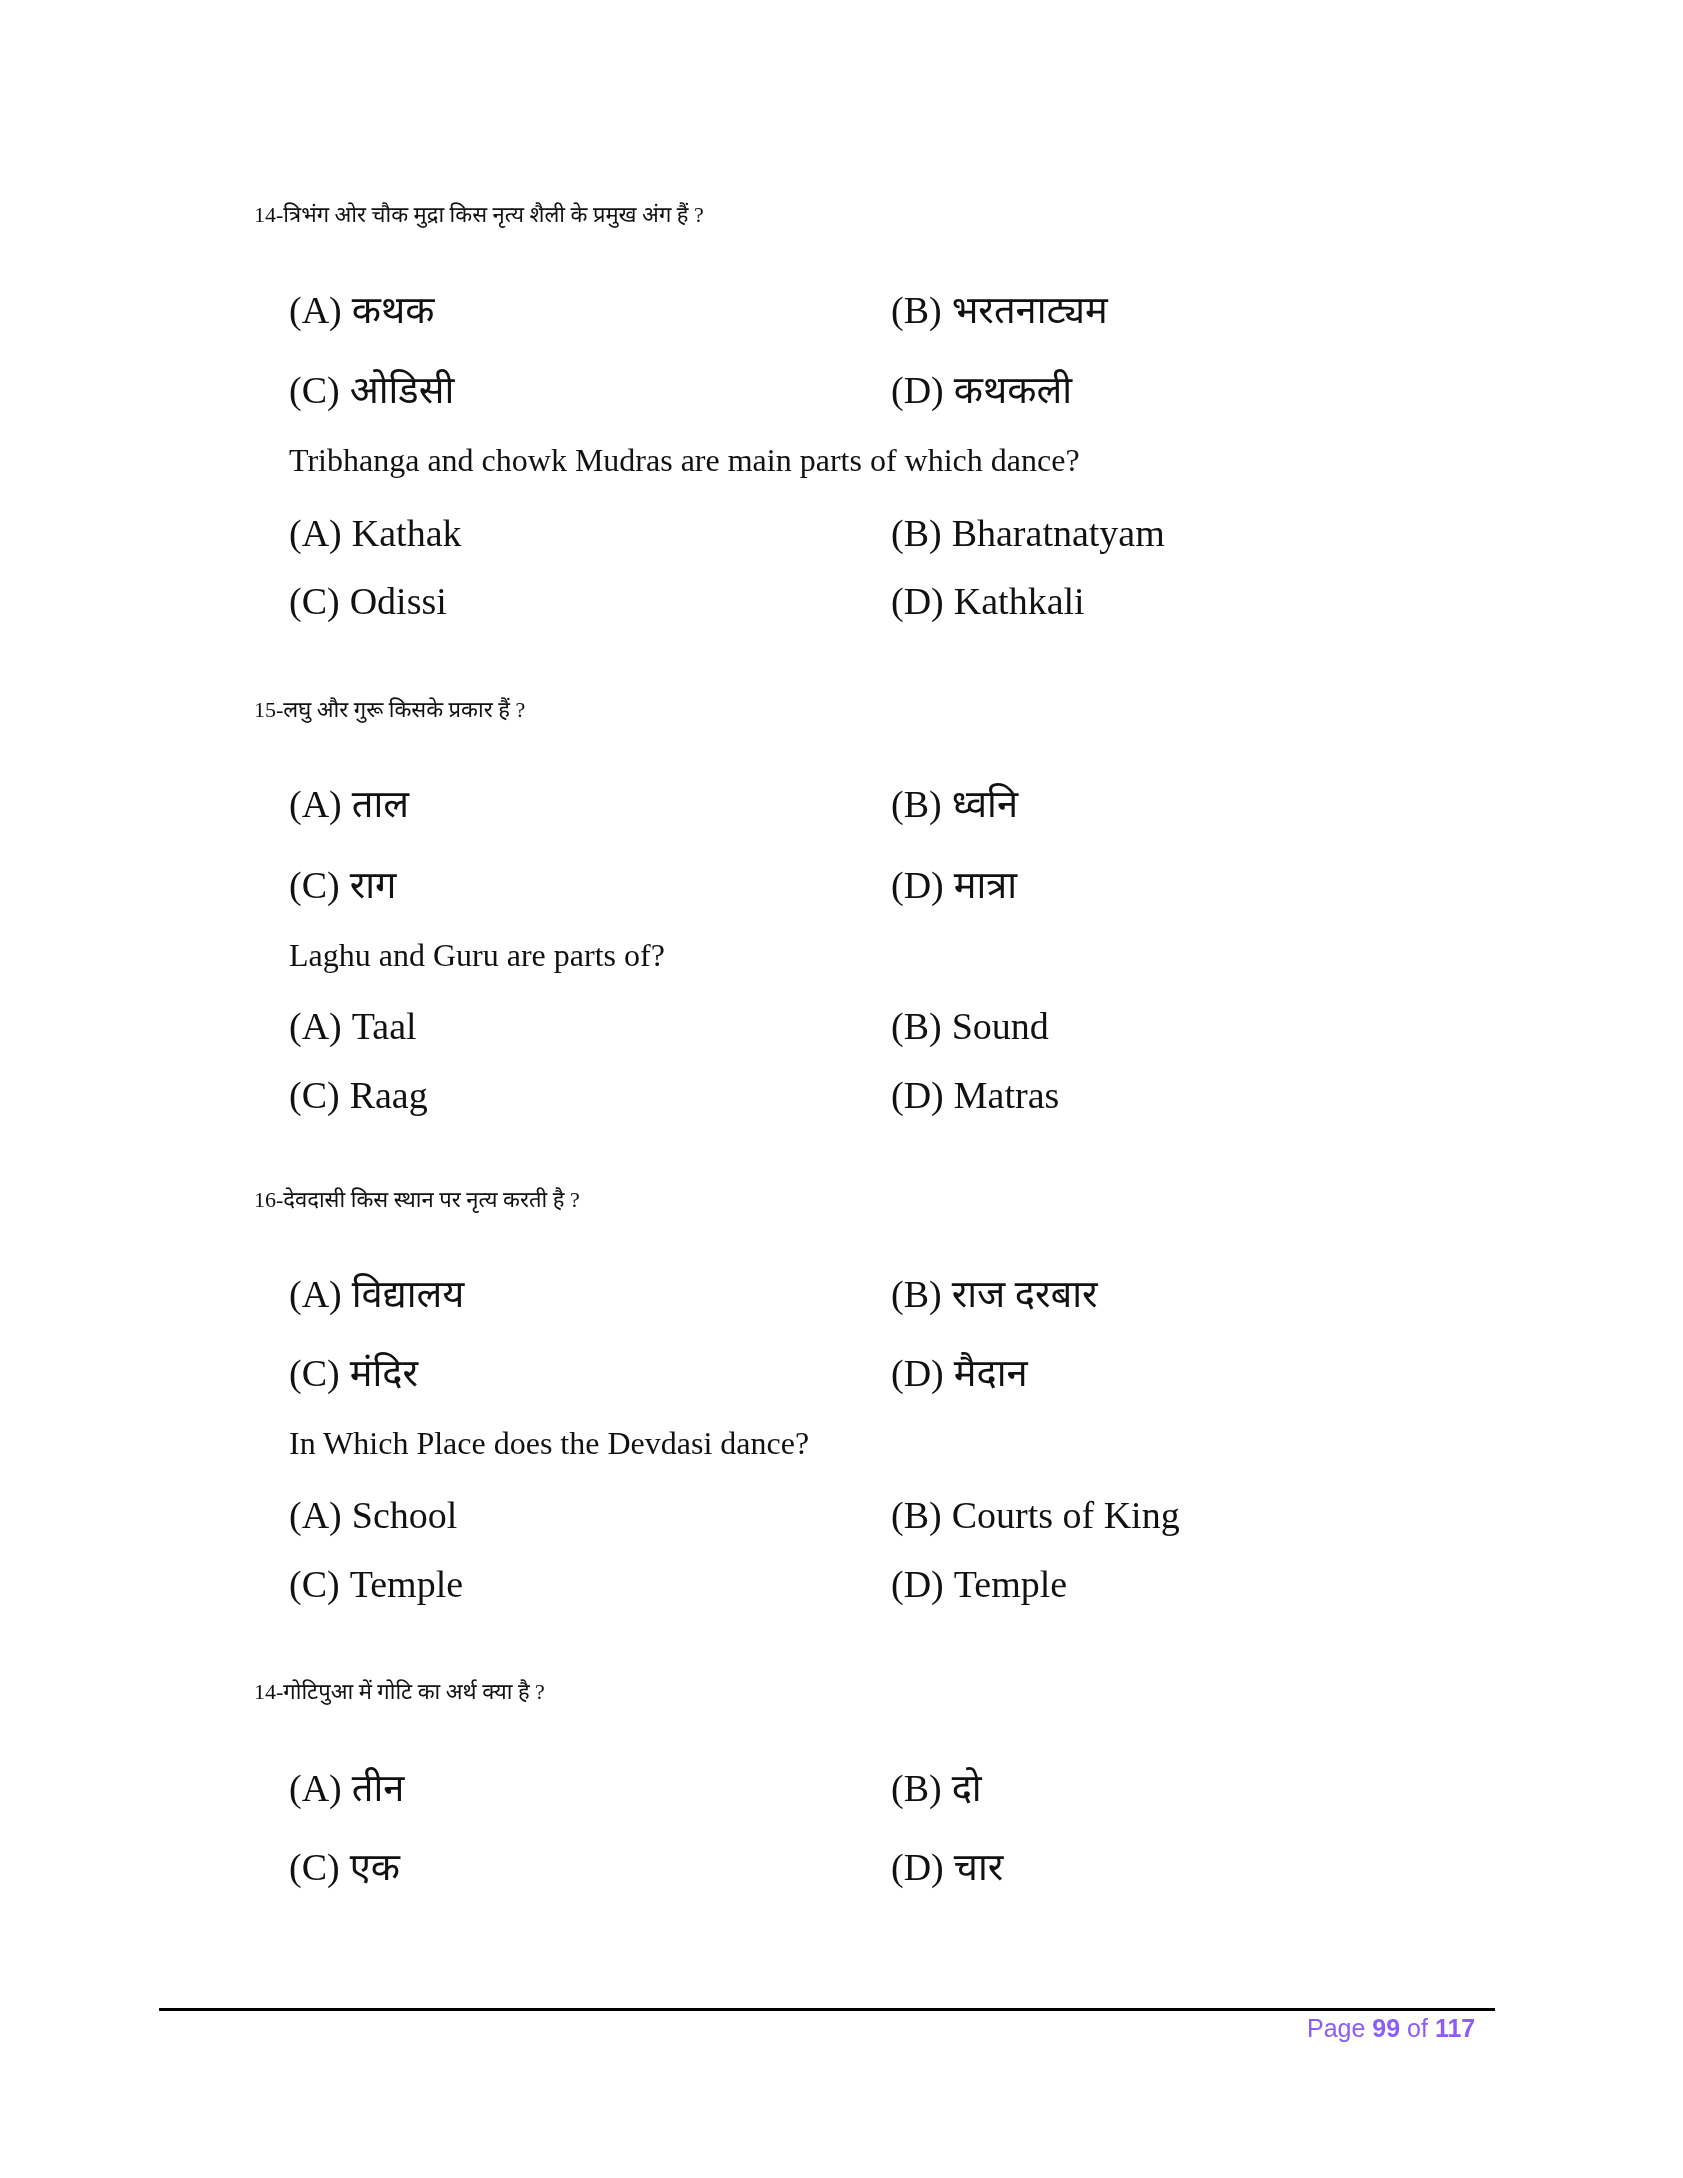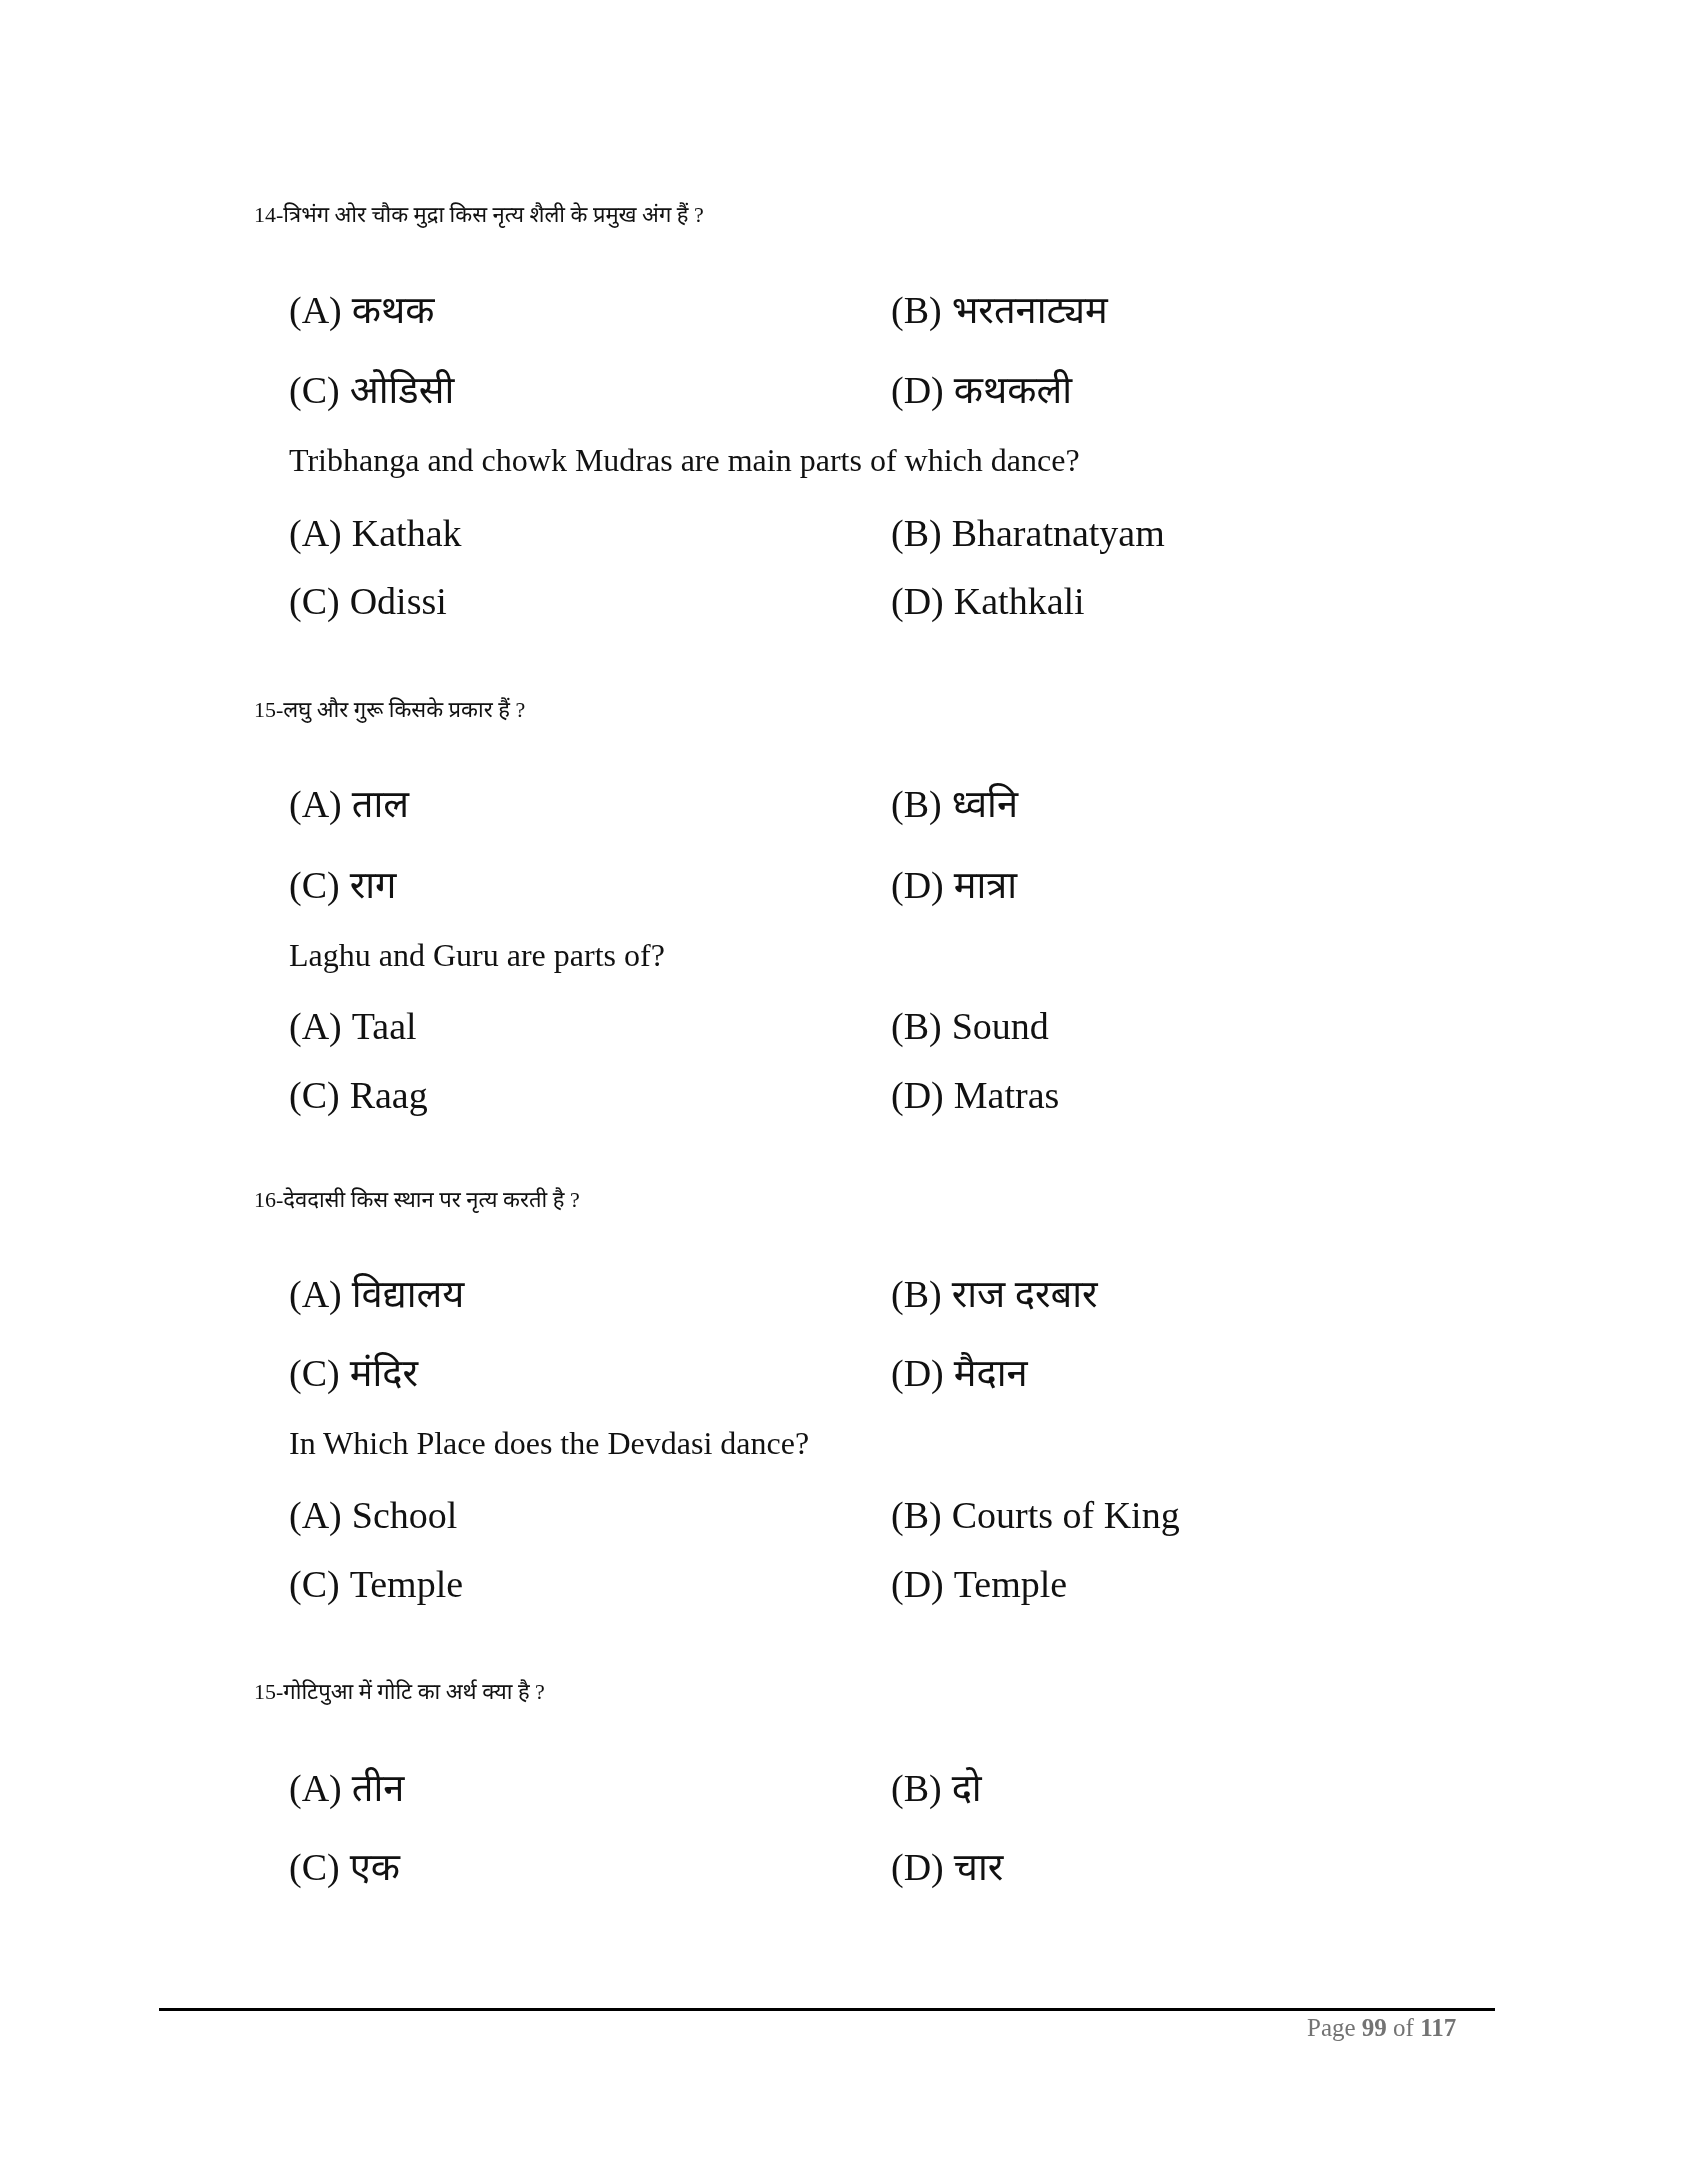--- a/index.html
+++ b/index.html
@@ -5,22 +5,22 @@
   html, body { margin: 0; padding: 0; background: #ffffff; }
   body { width: 1683px; height: 2178px; position: relative; overflow: hidden;
          font-family: "Liberation Serif", "DejaVu Serif", serif; color: #111; }
   .q-title { position: absolute; left: 254px; font-size: 22px; white-space: nowrap; }
   .en-q { position: absolute; left: 289px; font-size: 32px; white-space: nowrap; }
   .opt { position: absolute; font-size: 38px; white-space: nowrap; }
   .opt.col-a { left: 289px; }
   .opt.col-b { left: 891px; }
   .opt .lbl { margin-right: 10px; }
   .footer-line { position: absolute; left: 159px; top: 2008px; width: 1336px; height: 3px; background: #000; }
-  .page-num { position: absolute; left: 1307px; top: 2014px; font-family: Liberation Serif, serif;
-              font-size: 25px; color: #737373; white-space: nowrap; }
+  .page-num { position: absolute; left: 1307px; top: 2014px; font-family: Liberation Sans, sans-serif;
+              font-size: 25px; color: #8b5cf6; white-space: nowrap; }
   .page-num b { font-weight: bold; }
 </style>
 </head>
 <body>
 
 <div class="q-title" style="top:198px">14-त्रिभंग ओर चौक मुद्रा किस नृत्य शैली के प्रमुख अंग हैं ?</div>
 <div class="opt col-a" style="top:282px"><span class="lbl">(A)</span><span>कथक</span></div>
 <div class="opt col-b" style="top:282px"><span class="lbl">(B)</span><span>भरतनाट्यम</span></div>
 <div class="opt col-a" style="top:362px"><span class="lbl">(C)</span><span>ओडिसी</span></div>
 <div class="opt col-b" style="top:362px"><span class="lbl">(D)</span><span>कथकली</span></div>
@@ -45,21 +45,21 @@
 <div class="opt col-a" style="top:1266px"><span class="lbl">(A)</span><span>विद्यालय</span></div>
 <div class="opt col-b" style="top:1266px"><span class="lbl">(B)</span><span>राज दरबार</span></div>
 <div class="opt col-a" style="top:1345px"><span class="lbl">(C)</span><span>मंदिर</span></div>
 <div class="opt col-b" style="top:1345px"><span class="lbl">(D)</span><span>मैदान</span></div>
 <div class="en-q" style="top:1425px">In Which Place does the Devdasi dance?</div>
 <div class="opt col-a" style="top:1493px"><span class="lbl">(A)</span><span>School</span></div>
 <div class="opt col-b" style="top:1493px"><span class="lbl">(B)</span><span>Courts of King</span></div>
 <div class="opt col-a" style="top:1562px"><span class="lbl">(C)</span><span>Temple</span></div>
 <div class="opt col-b" style="top:1562px"><span class="lbl">(D)</span><span>Temple</span></div>
 
-<div class="q-title" style="top:1675px">15-गोटिपुआ में गोटि का अर्थ क्या है ?</div>
+<div class="q-title" style="top:1675px">14-गोटिपुआ में गोटि का अर्थ क्या है ?</div>
 <div class="opt col-a" style="top:1760px"><span class="lbl">(A)</span><span>तीन</span></div>
 <div class="opt col-b" style="top:1760px"><span class="lbl">(B)</span><span>दो</span></div>
 <div class="opt col-a" style="top:1839px"><span class="lbl">(C)</span><span>एक</span></div>
 <div class="opt col-b" style="top:1839px"><span class="lbl">(D)</span><span>चार</span></div>
 
 <div class="footer-line"></div>
 <div class="page-num">
   <span>Page</span>
   <b>99</b>
   <span>of</span>

